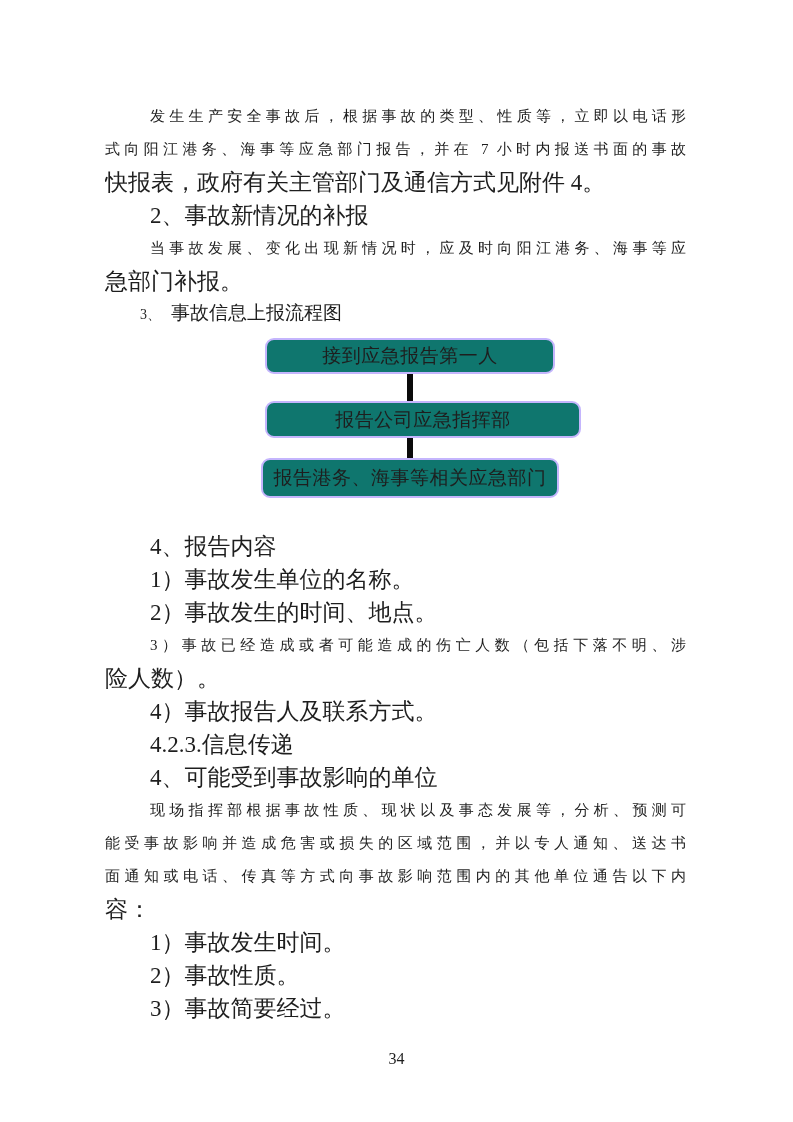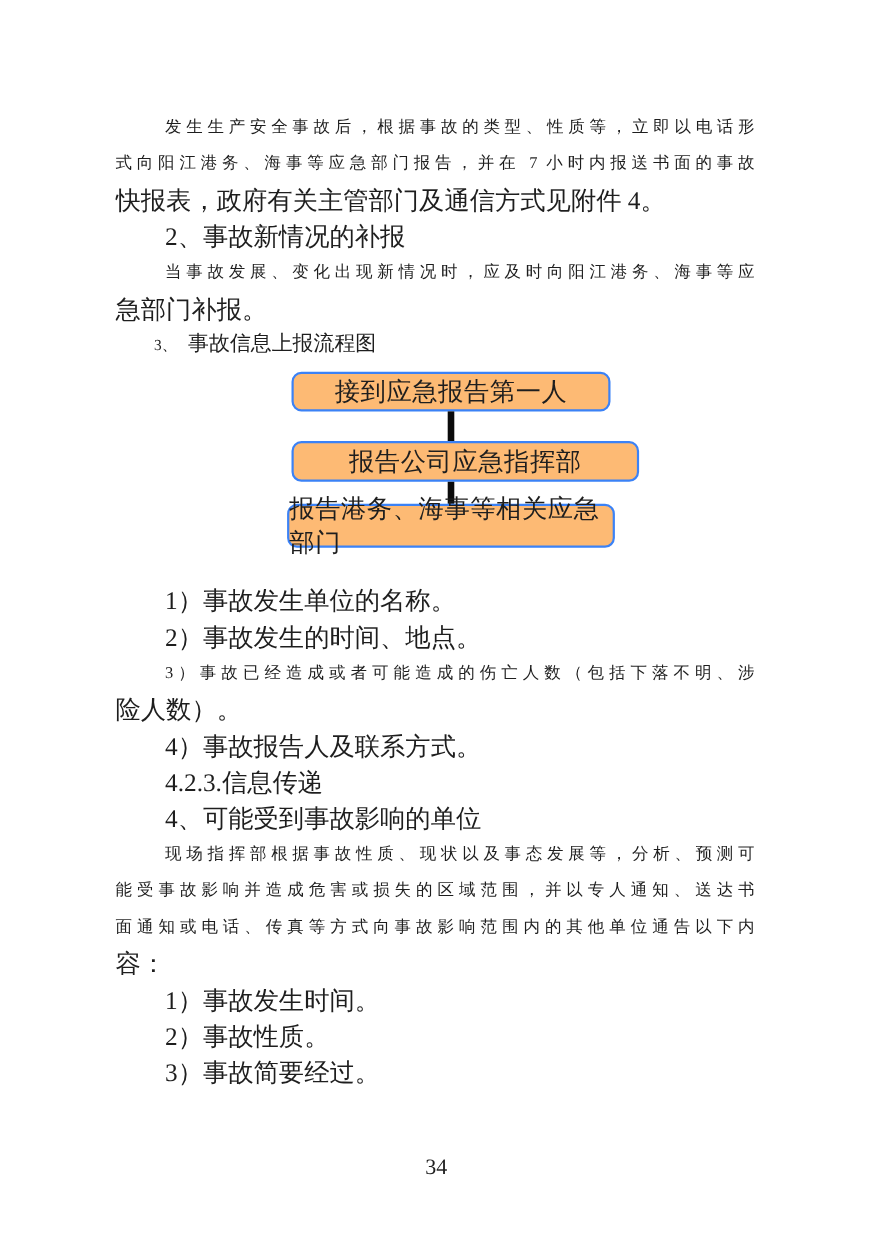--- a/index.html
+++ b/index.html
@@ -47,49 +47,49 @@
     font-size: 14px;
     margin-right: 10px;
   }
 
   .flowchart {
     margin: 10px 0 0 156px;
     width: 302px;
   }
   .fc-box {
     box-sizing: border-box;
-    border: 2px solid #3b82f6;
+    border: 2px solid #c4b5fd;
     border-radius: 9px;
     display: flex;
     align-items: center;
     justify-content: center;
-    font-size: 23px;
+    font-size: 19px;
     letter-spacing: 0.5px;
-    background: #fdba74;
+    background: #0f766e;
   }
   .fc-box.b1 { width: 290px; height: 36px; margin-left: 4px; }
   .fc-box.b2 { width: 316px; height: 37px; margin-left: 4px; }
   .fc-box.b3 { width: 298px; height: 40px; margin-left: 0; }
   .fc-conn {
     width: 6px;
     background: #0b0b0b;
     margin-left: 146px;
   }
   .fc-conn.c1 { height: 27px; }
   .fc-conn.c2 { height: 20px; }
 
   .spacer-after-flow { height: 32px; }
 
   .page-number {
     position: absolute;
     top: 1050px;
     left: 0;
     width: 100%;
     text-align: center;
-    font-size: 20px;
+    font-size: 16px;
     color: #1e1e1e;
   }
 </style>
 </head>
 <body>
 
 <div class="page">
   <div class="content">
 
     <div class="jline indent">发生生产安全事故后，根据事故的类型、性质等，立即以电话形</div>
@@ -106,20 +106,21 @@
     <div class="flowchart">
       <div class="fc-box b1">接到应急报告第一人</div>
       <div class="fc-conn c1"></div>
       <div class="fc-box b2">报告公司应急指挥部</div>
       <div class="fc-conn c2"></div>
       <div class="fc-box b3">报告港务、海事等相关应急部门</div>
     </div>
 
     <div class="spacer-after-flow"></div>
 
+    <div class="line pindent">4、报告内容</div>
     <div class="line pindent">1）事故发生单位的名称。</div>
     <div class="line pindent">2）事故发生的时间、地点。</div>
 
     <div class="jline indent">3）事故已经造成或者可能造成的伤亡人数（包括下落不明、涉</div>
     <div class="line">险人数）。</div>
 
     <div class="line pindent">4）事故报告人及联系方式。</div>
 
     <div class="line pindent bold">4.2.3.信息传递</div>
 

